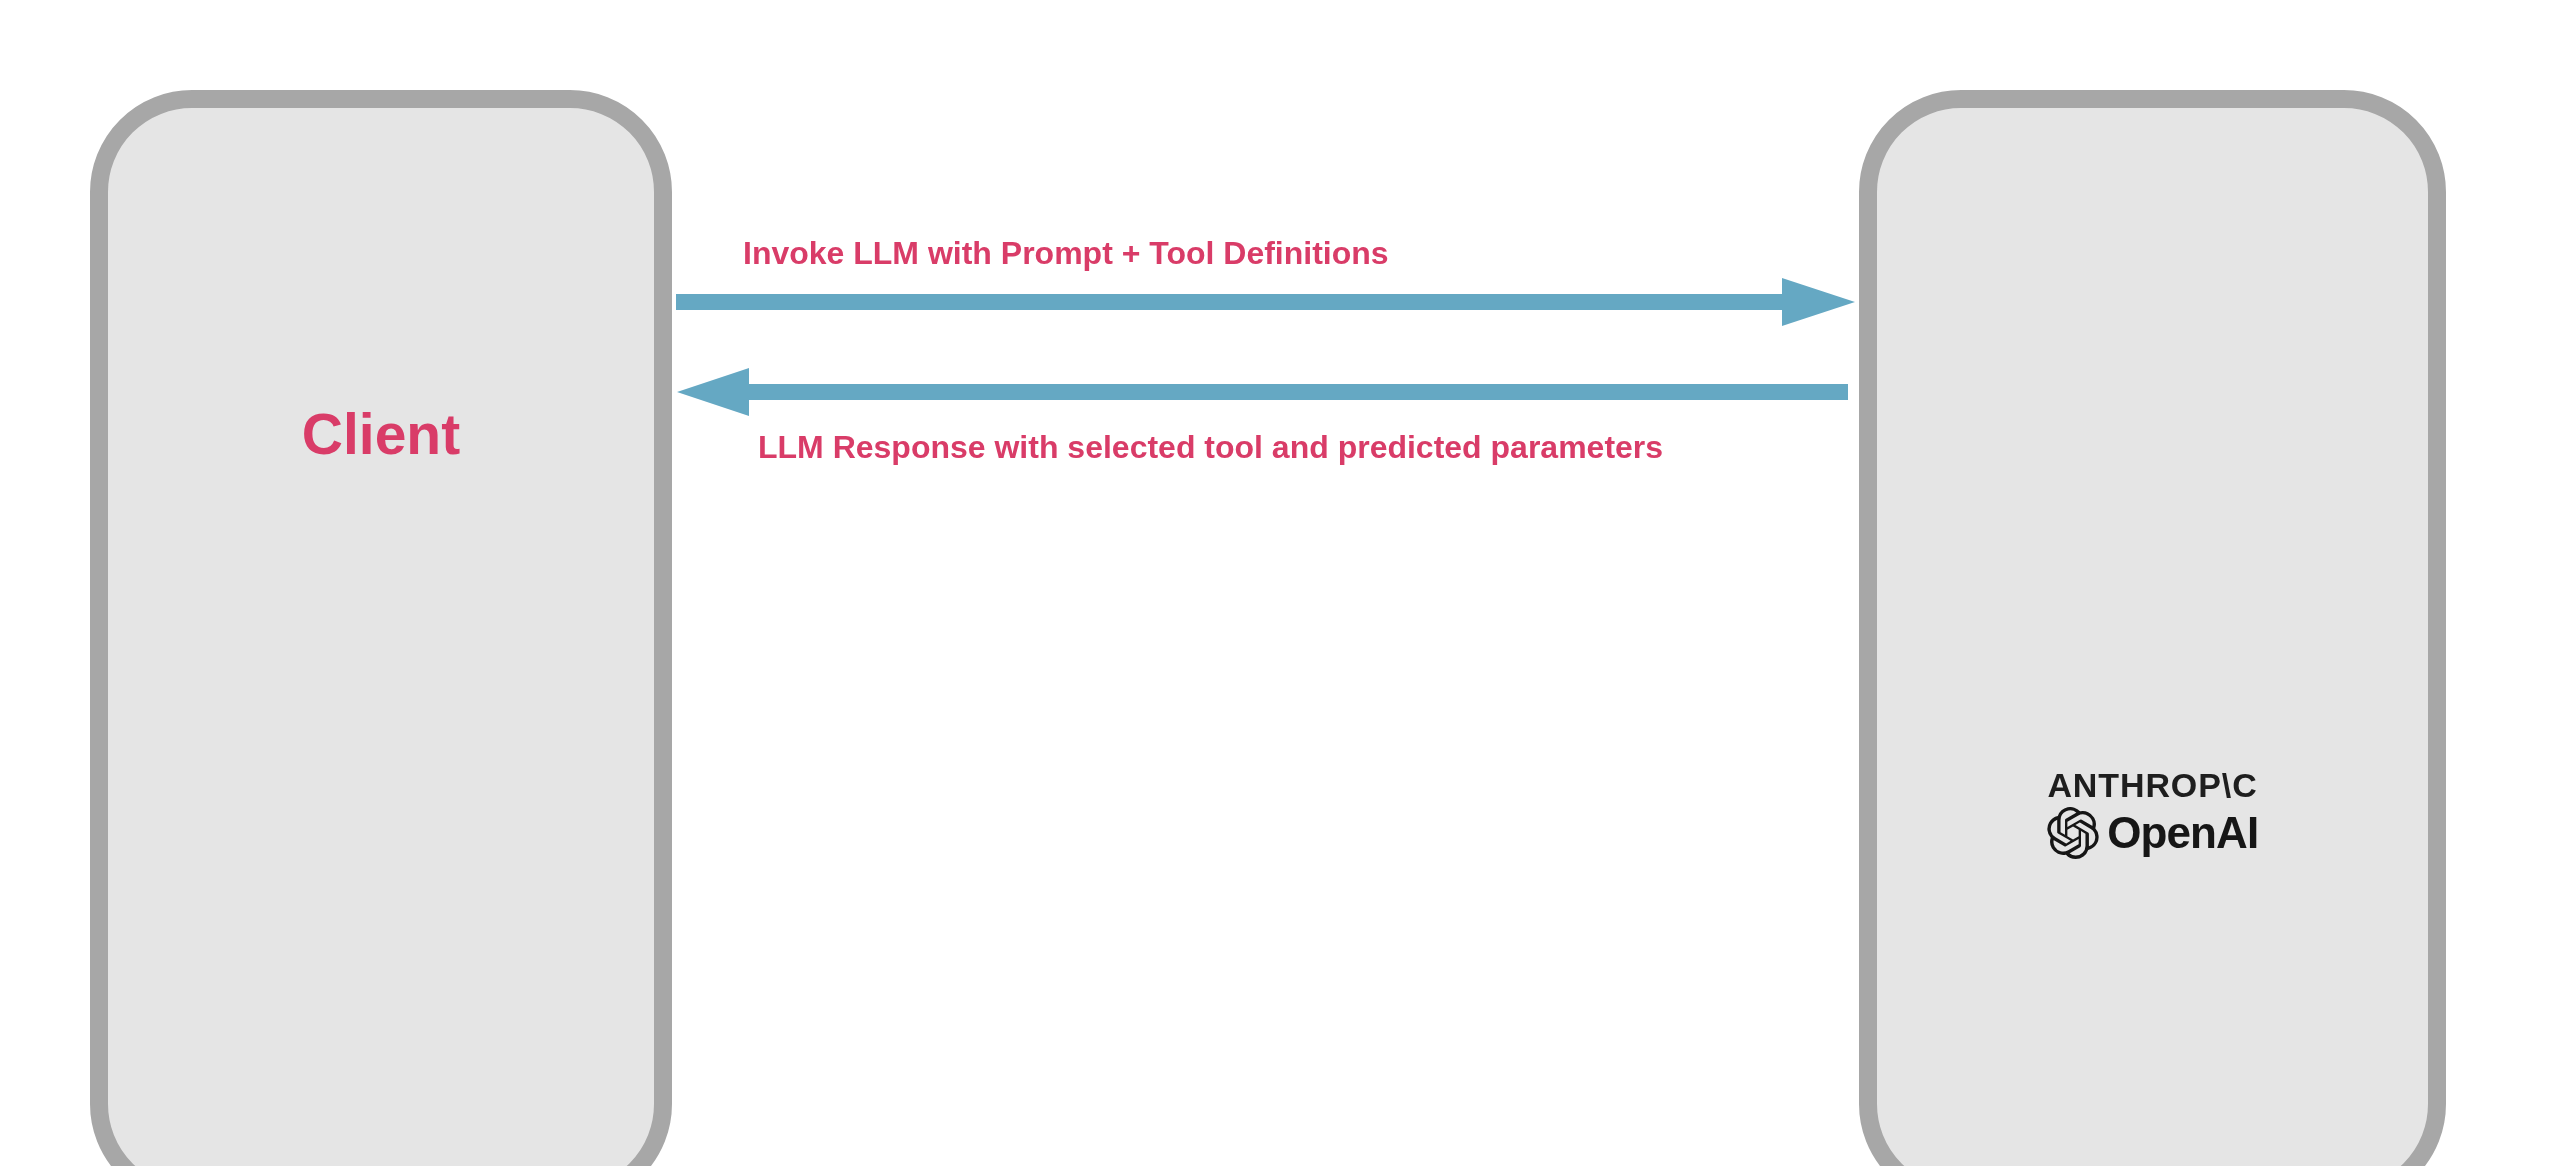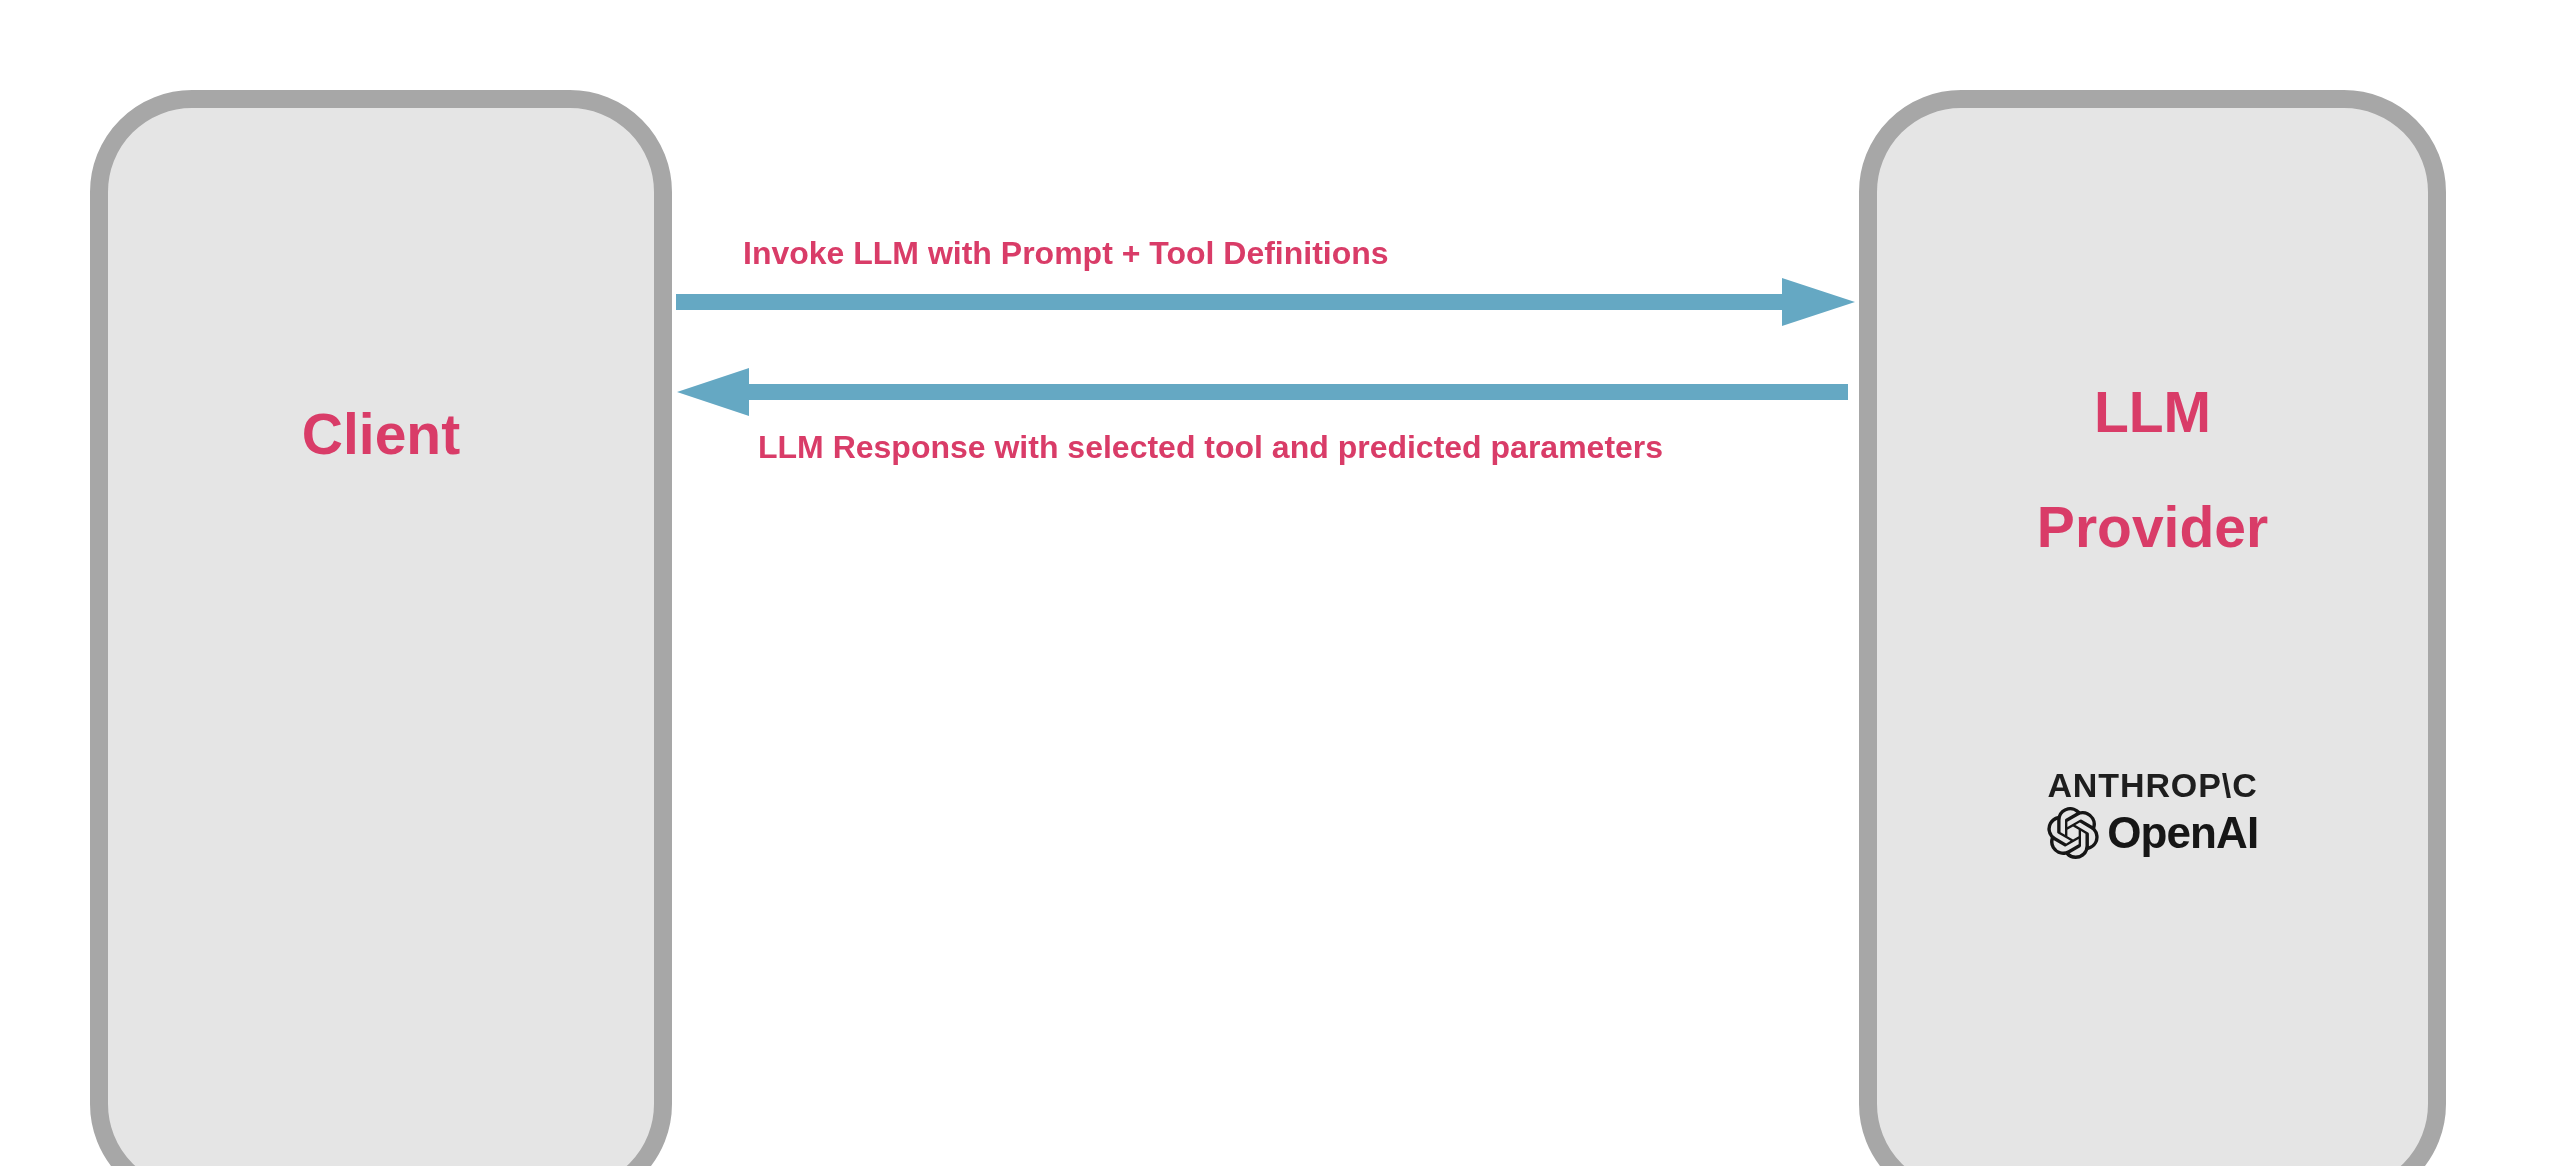--- a/index.html
+++ b/index.html
@@ -108,24 +108,20 @@
 
 <div class="canvas">
 
   <div class="box client-box">
     <div class="box-title">
       <div>Client</div>
     </div>
   </div>
 
   <div class="box provider-box">
-    <div class="box-title">
-      <div>LLM</div>
-      <div>Provider</div>
-    </div>
     <div class="logos">
       <div class="anthropic-wordmark">ANTHROP\C</div>
       <div class="openai-row">
         <span class="openai-icon">
           <svg viewBox="0 0 24 24" xmlns="http://www.w3.org/2000/svg" fill="#161616" aria-hidden="true">
             <path d="M22.2819 9.8211a5.9847 5.9847 0 0 0-.5157-4.9108 6.0462 6.0462 0 0 0-6.5098-2.9A6.0651 6.0651 0 0 0 4.9807 4.1818a5.9847 5.9847 0 0 0-3.9977 2.9 6.0462 6.0462 0 0 0 .7427 7.0966 5.98 5.98 0 0 0 .511 4.9107 6.051 6.051 0 0 0 6.5146 2.9001A5.9847 5.9847 0 0 0 13.2599 24a6.0557 6.0557 0 0 0 5.7718-4.2058 5.9894 5.9894 0 0 0 3.9977-2.9001 6.0557 6.0557 0 0 0-.7475-7.073zm-9.022 12.6081a4.4755 4.4755 0 0 1-2.8764-1.0408l.1419-.0804 4.7783-2.7582a.7948.7948 0 0 0 .3927-.6813v-6.7369l2.02 1.1686a.071.071 0 0 1 .038.0615v5.5826a4.504 4.504 0 0 1-4.4945 4.4849zm-9.6607-4.1254a4.4708 4.4708 0 0 1-.5346-3.0137l.142.0852 4.783 2.7582a.7712.7712 0 0 0 .7806 0l5.8428-3.3685v2.3324a.0804.0804 0 0 1-.0332.0615L9.74 19.9502a4.4992 4.4992 0 0 1-6.1408-1.6464zM2.3408 7.8956a4.485 4.485 0 0 1 2.3655-1.9728V11.6a.7664.7664 0 0 0 .3879.6765l5.8144 3.3543-2.0201 1.1685a.0757.0757 0 0 1-.071 0l-4.8303-2.7865A4.504 4.504 0 0 1 2.3408 7.8956zm16.5963 3.8558L13.1038 8.364l2.0154-1.1639a.0757.0757 0 0 1 .071 0l4.8303 2.7913a4.4944 4.4944 0 0 1-.6765 8.1042v-5.6772a.79.79 0 0 0-.407-.667zm2.0107-3.0231l-.142-.0852-4.7735-2.7818a.7759.7759 0 0 0-.7854 0L9.409 9.2297V6.8974a.0662.0662 0 0 1 .0284-.0615l4.8303-2.7866a4.4992 4.4992 0 0 1 6.6802 4.66zM8.3065 12.863l-2.02-1.1638a.0804.0804 0 0 1-.038-.0567V6.0742a4.4992 4.4992 0 0 1 7.3757-3.4537l-.142.0805L8.704 5.459a.7948.7948 0 0 0-.3927.6813zm1.0976-2.3654l2.602-1.4998 2.6069 1.4998v2.9996l-2.5974 1.4997-2.6067-1.4997z"></path>
           </svg>
         </span>
         <span class="openai-wordmark">OpenAI</span>
       </div>

